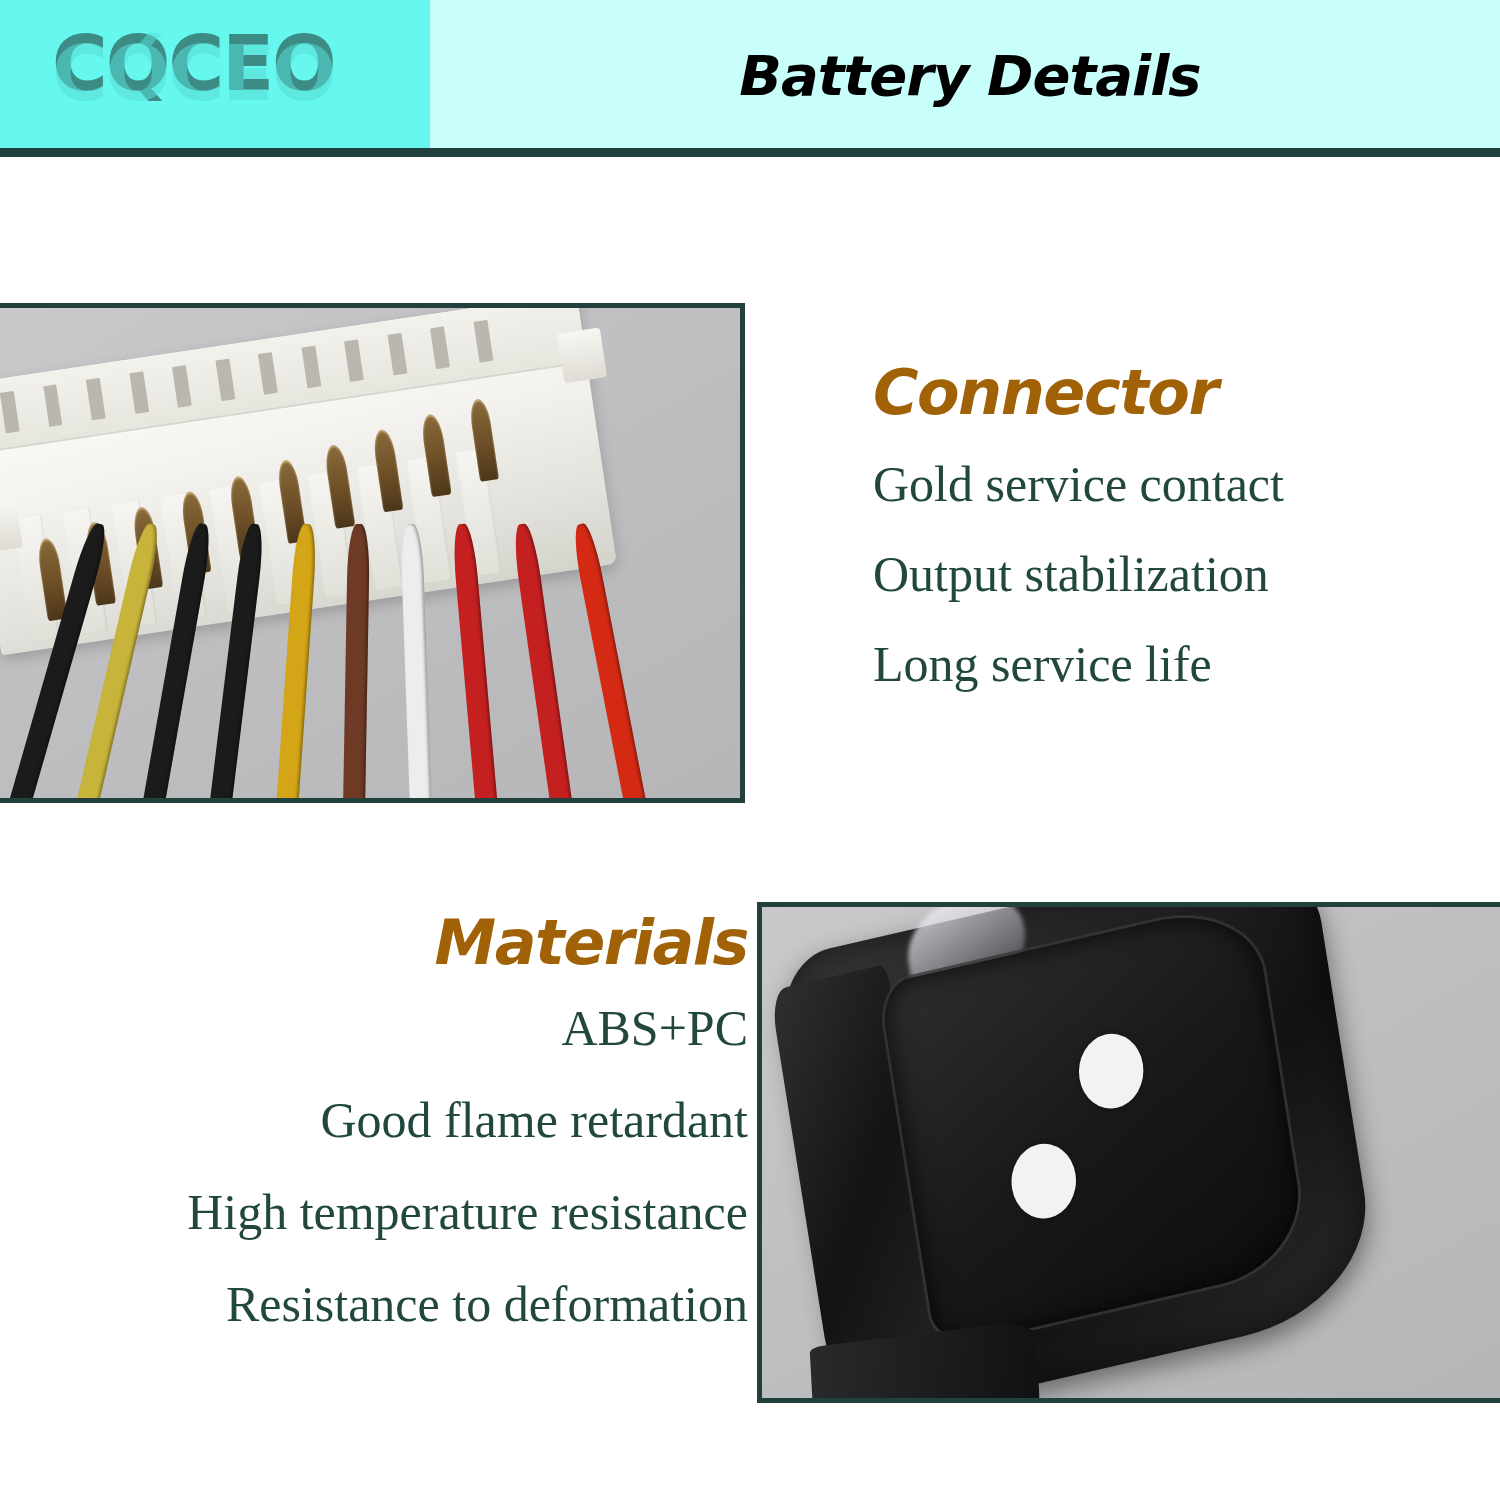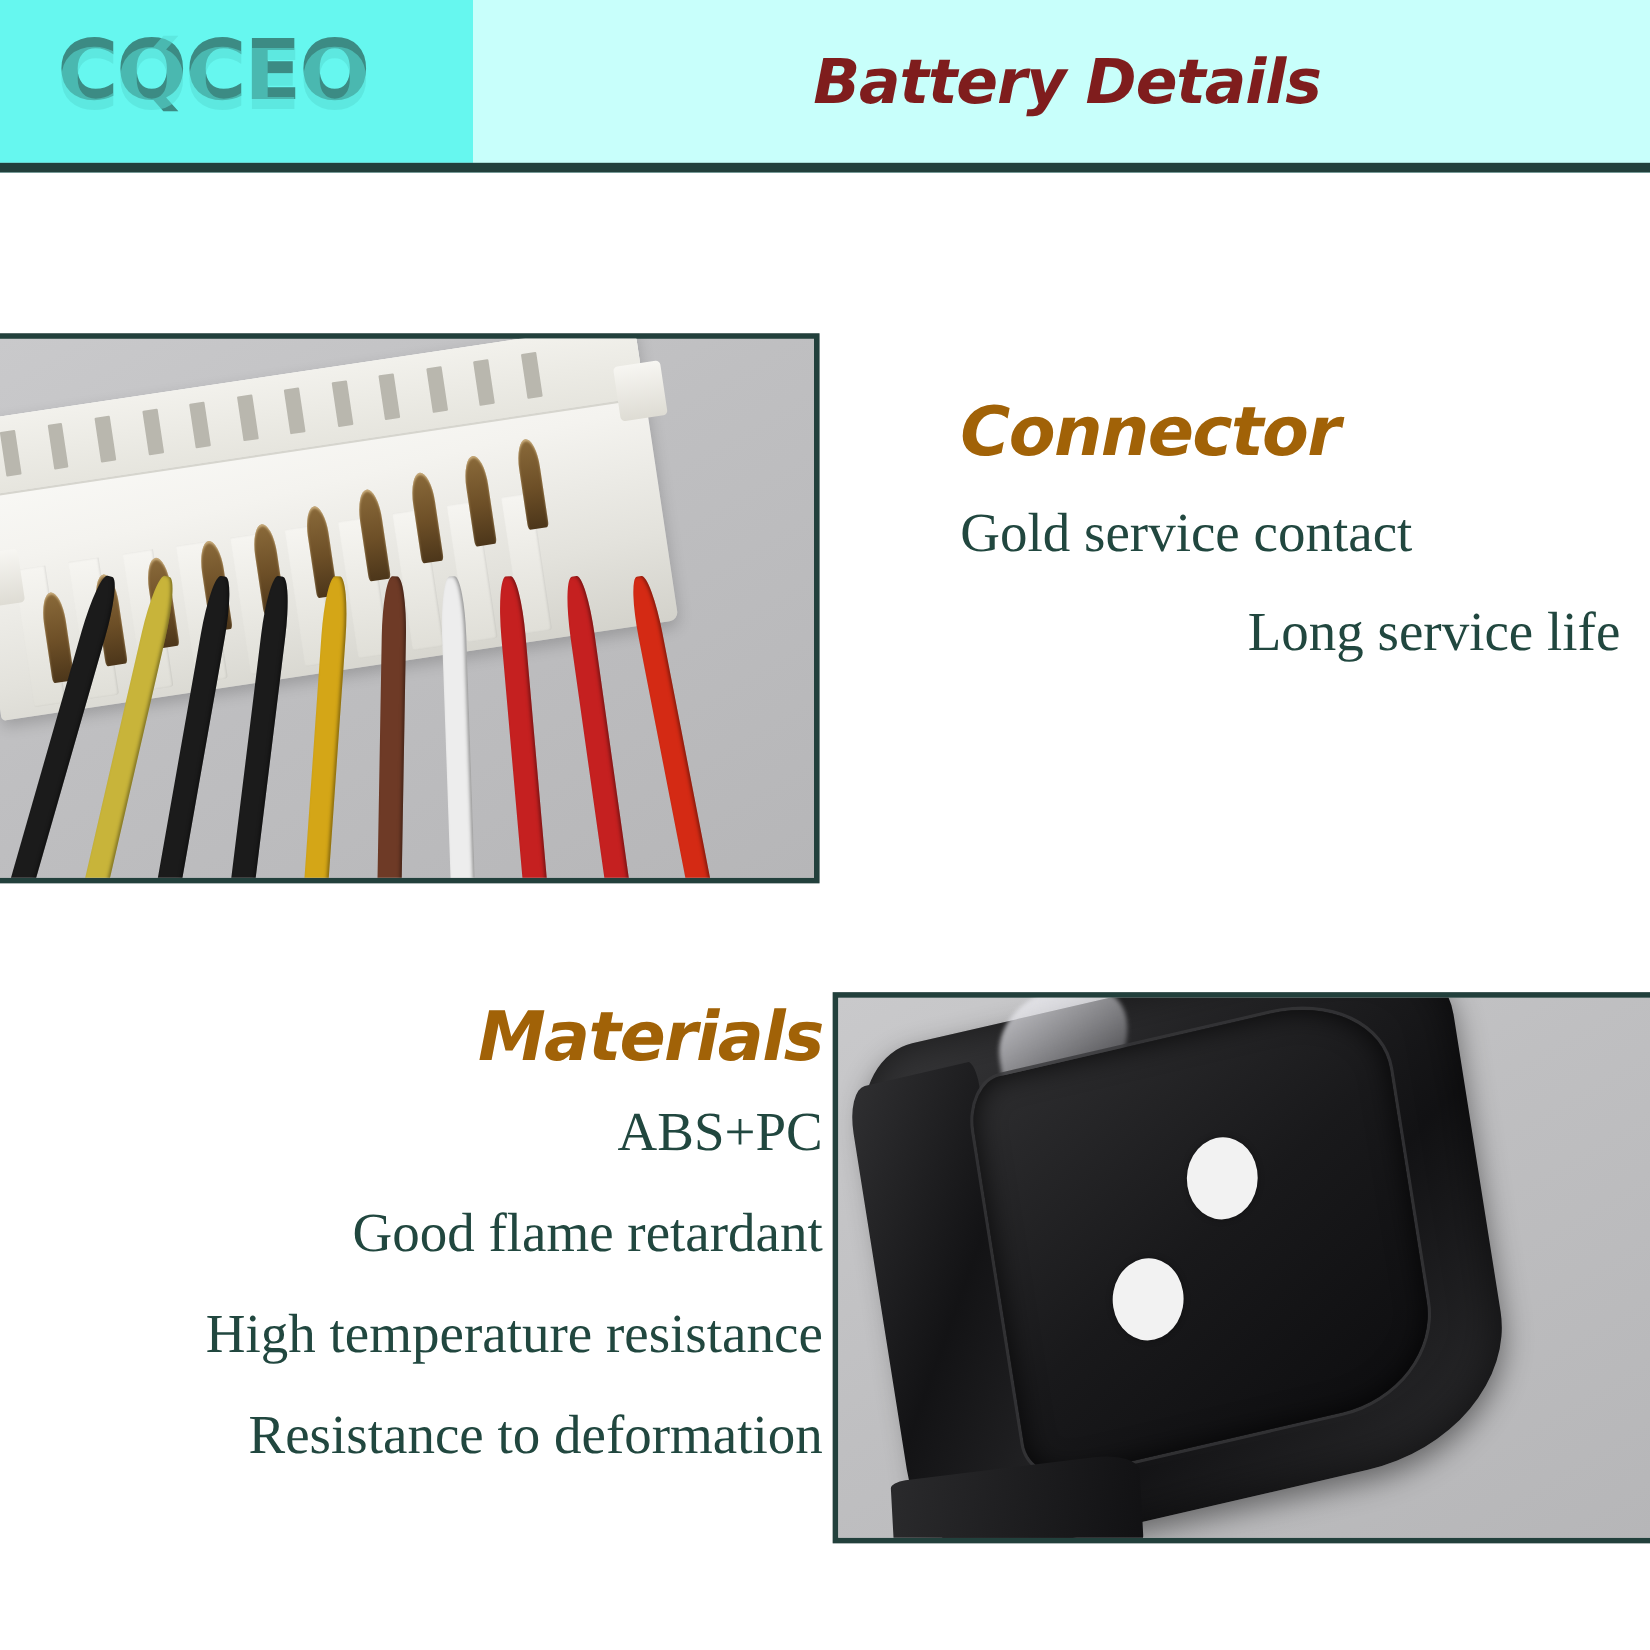--- a/index.html
+++ b/index.html
@@ -71,21 +71,21 @@
     position: absolute;
     left: 700px;
     top: 48px;
     width: 540px;
     text-align: center;
     font-family: "DejaVu Sans", sans-serif;
     font-weight: bold;
     font-style: italic;
     font-size: 56px;
     letter-spacing: -1px;
-    color: #7f1d1d;
+    color: #000000;
     line-height: 1;
     white-space: nowrap;
   }
 
   .header-rule {
     position: absolute;
     left: 0;
     top: 148px;
     width: 1500px;
     height: 9px;
@@ -277,21 +277,21 @@
   .feature-line {
     font-family: "Liberation Serif", serif;
     font-size: 50px;
     color: #21473f;
     line-height: 1.0;
     white-space: nowrap;
   }
 
   .connector-text .feature-line { margin-bottom: 40px; }
   .materials-text .feature-line { margin-bottom: 42px; }
-  .feature-line:last-child { margin-bottom: 0; text-align: right; }
+  .feature-line:last-child { margin-bottom: 0; }
 </style>
 </head>
 <body>
 
 <div class="page">
 
   <div class="header">
 
     <div class="logo-block">
       <div class="logo-text">CQCEO</div>
@@ -356,20 +356,21 @@
     <div class="wire" style="left:47%;  background:#6e3a26; transform:rotate(1deg);"></div>
     <div class="wire" style="left:54%;  background:#ededed; transform:rotate(-2deg);"></div>
     <div class="wire" style="left:61%;  background:#c52020; transform:rotate(-5deg);"></div>
     <div class="wire" style="left:69%;  background:#c52020; transform:rotate(-8deg);"></div>
     <div class="wire" style="left:77%;  background:#d42a14; transform:rotate(-11deg);"></div>
   </div>
 
   <div class="connector-text">
     <div class="section-heading">Connector</div>
     <div class="feature-line">Gold service contact</div>
+    <div class="feature-line">Output stabilization</div>
     <div class="feature-line">Long service life</div>
   </div>
 
   <div class="materials-text">
     <div class="section-heading">Materials</div>
     <div class="feature-line">ABS+PC</div>
     <div class="feature-line">Good flame retardant</div>
     <div class="feature-line">High temperature resistance</div>
     <div class="feature-line">Resistance to deformation</div>
   </div>

